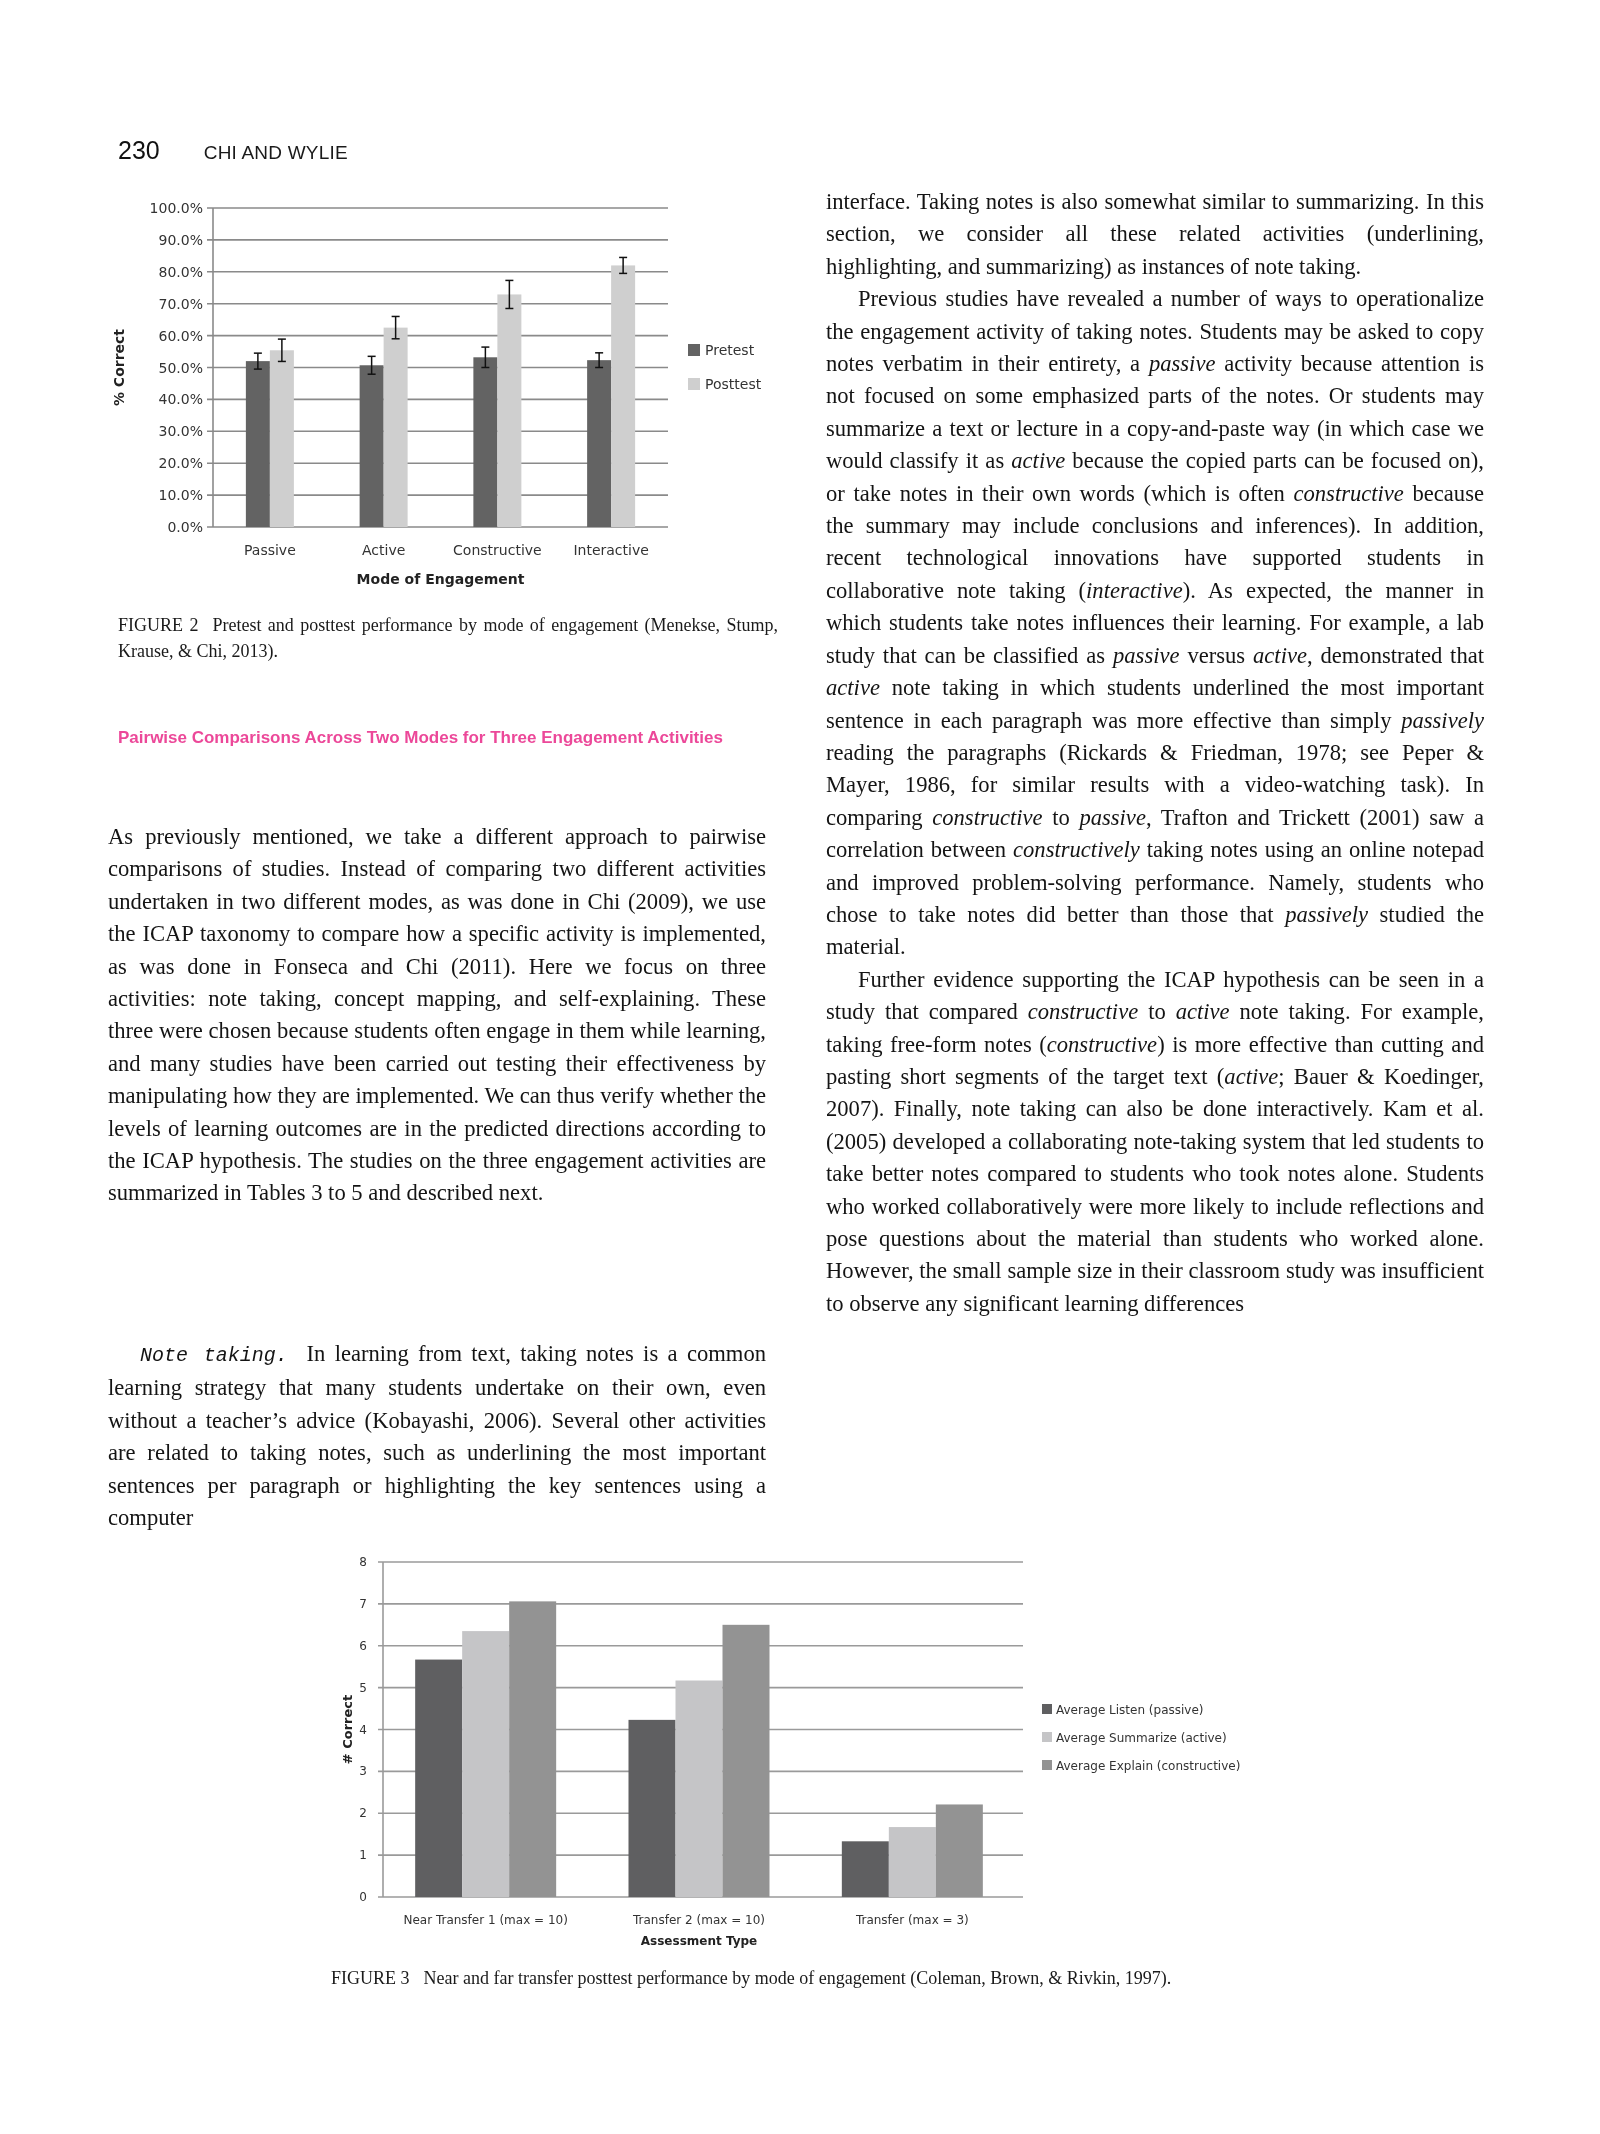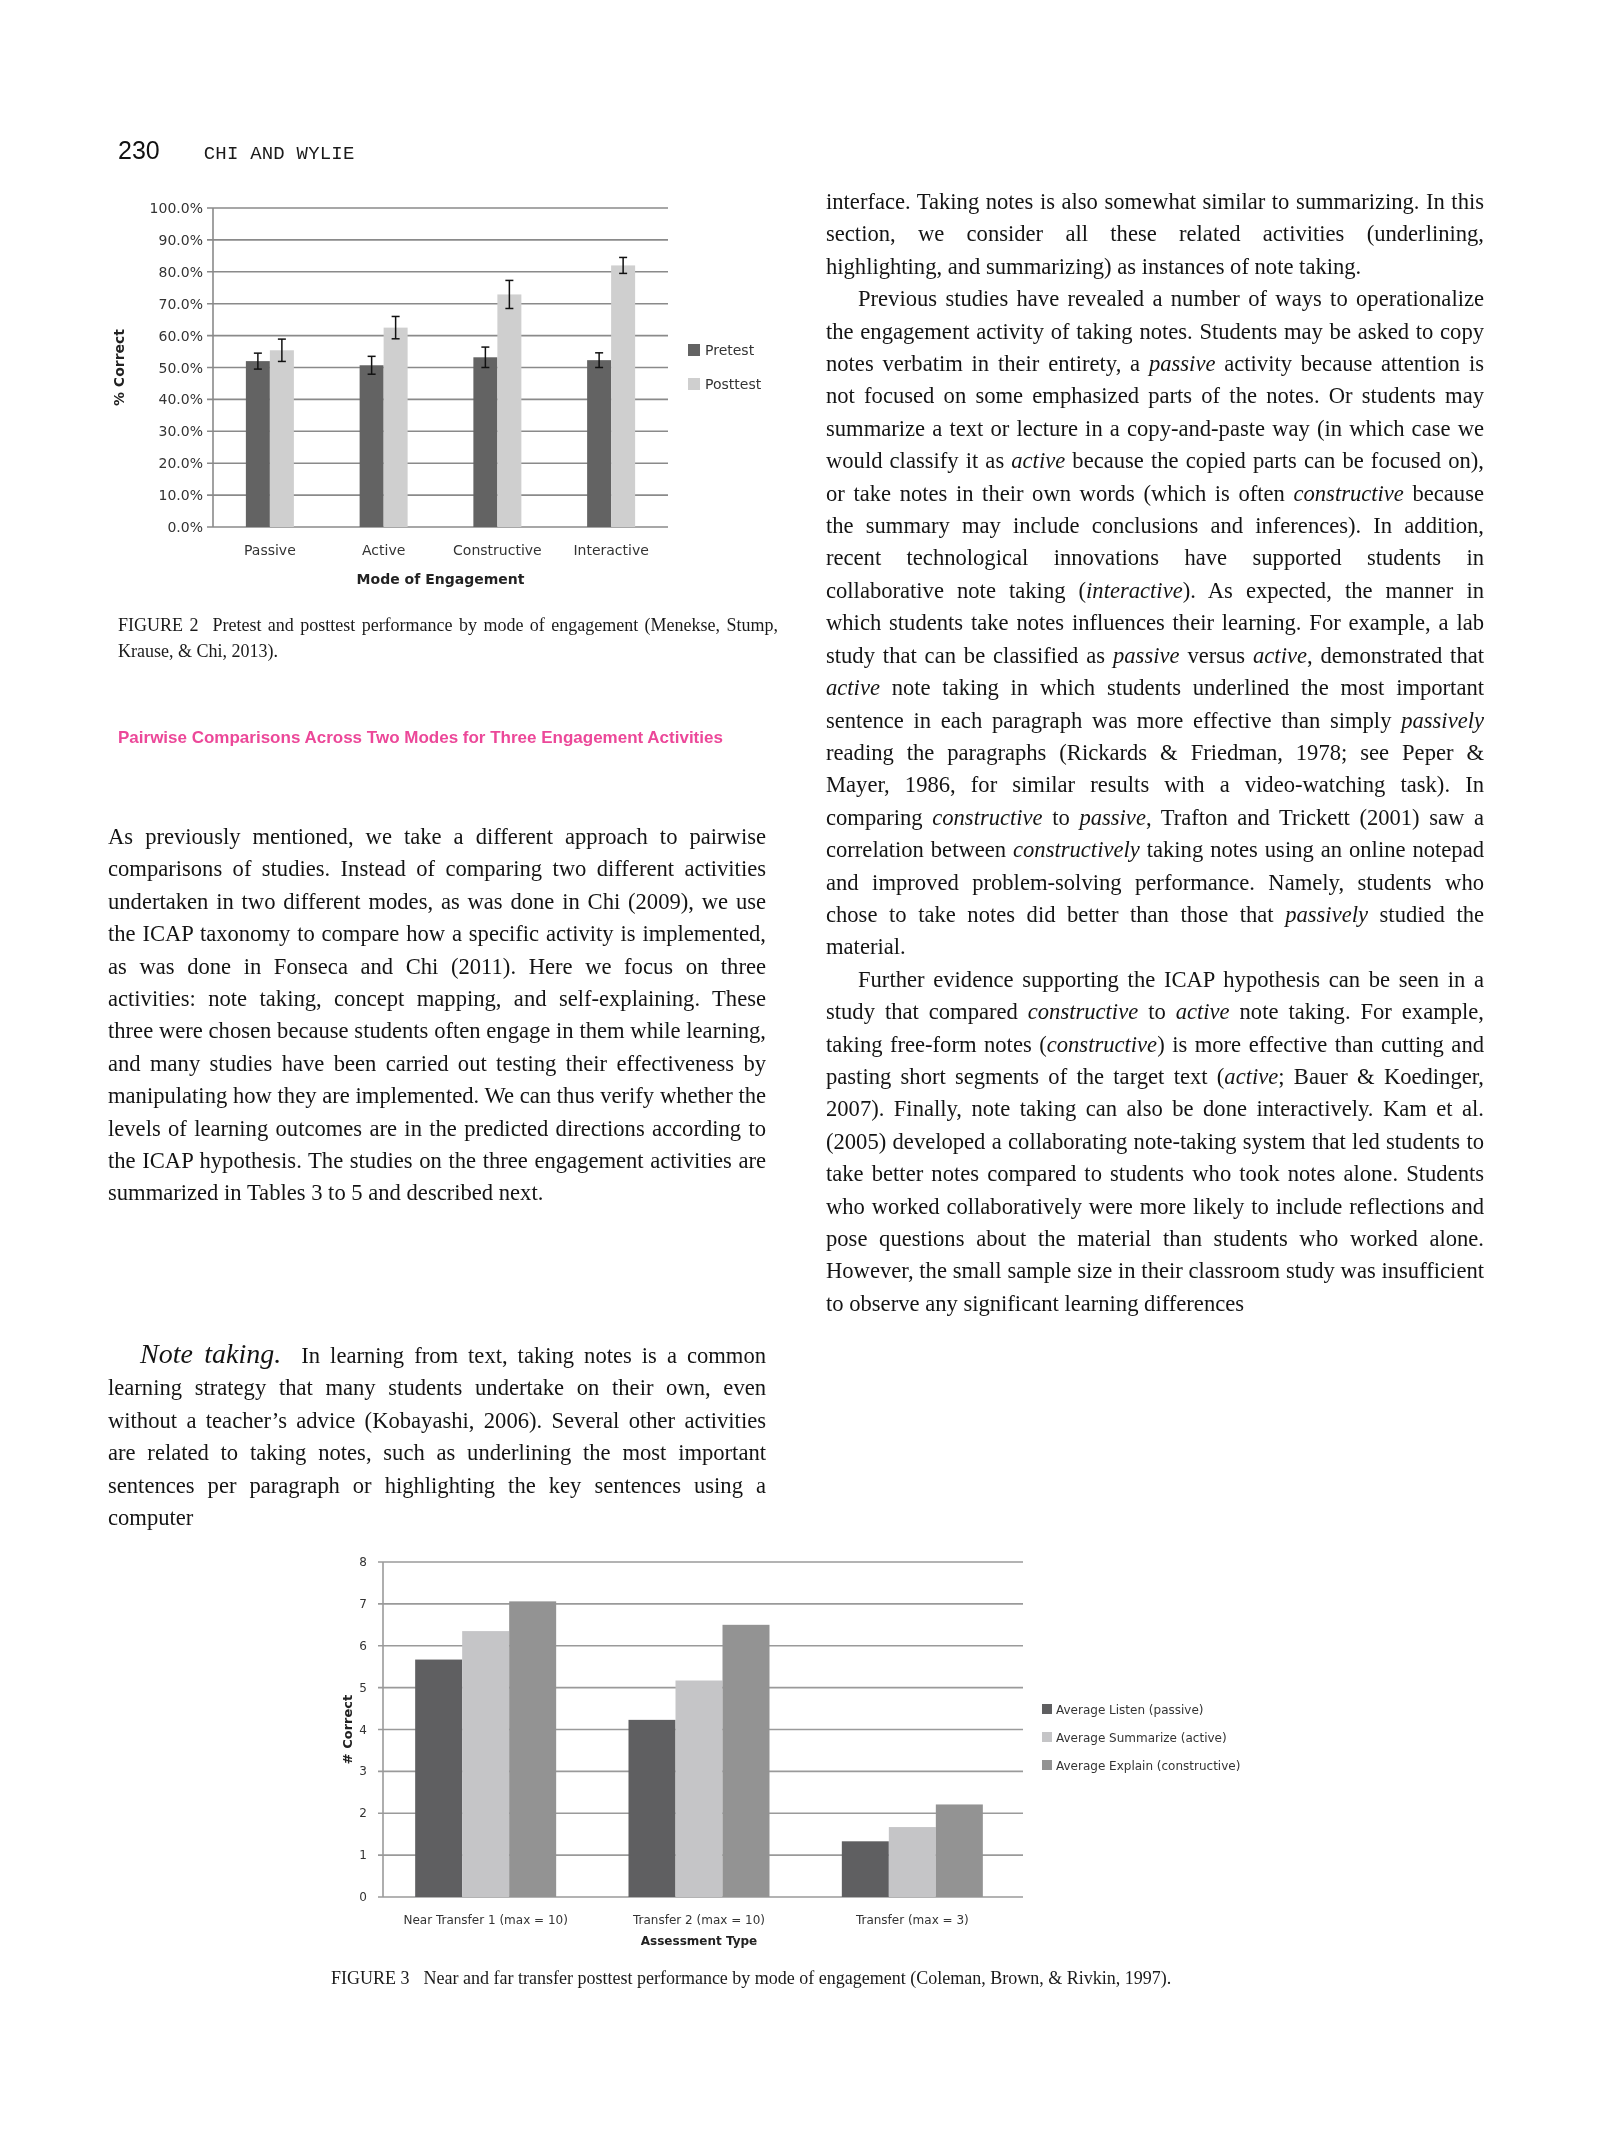--- a/index.html
+++ b/index.html
@@ -1,28 +1,28 @@
 <!DOCTYPE html>
 <html><head>
 <meta charset="utf-8">
 <style>
   html, body { margin: 0; padding: 0; background: #ffffff; }
   body { width: 1600px; height: 2134px; position: relative; overflow: hidden; color: #1a1a1a; }
 
   .running-head { position: absolute; left: 118px; top: 136px; height: 30px; display: flex; align-items: baseline; }
   .page-number { font-family: "Liberation Sans", sans-serif; font-size: 25px; color: #111; }
-  .running-title { font-family: Liberation Mono, monospace; font-size: 19px; margin-left: 44px; letter-spacing: 0.2px; }
+  .running-title { font-family: Liberation Sans, sans-serif; font-size: 19px; margin-left: 44px; letter-spacing: 0.2px; }
 
   .col { position: absolute; font-family: "Liberation Serif", serif; font-size: 22.6px; line-height: 32.4px; text-align: justify; color: #141414; }
   .col p { margin: 0; }
   .col p.indent { text-indent: 32px; }
   .col-left { left: 108px; width: 658px; }
   .col-right { left: 826px; width: 658px; top: 186px; }
   .col em { font-style: italic; }
-  .run-in { font-family: Liberation Serif, serif; font-style: italic; font-size: 28px; }
+  .run-in { font-family: Liberation Mono, monospace; font-style: italic; font-size: 20px; }
 
   .section-heading { position: absolute; left: 118px; top: 722px; width: 660px; font-family: "Liberation Sans", sans-serif; font-size: 17px; line-height: 31px; color: #ec4899; font-weight: bold; }
 
   .caption { position: absolute; font-family: "Liberation Serif", serif; font-size: 18px; line-height: 26px; color: #1a1a1a; }
   .caption .label { margin-right: 14px; }
   .fig2-caption { left: 118px; top: 612px; width: 660px; text-align: justify; }
   .fig3-caption { left: 296px; top: 1965px; width: 1040px; margin-left: 35px; }
 
   svg text { font-family: "DejaVu Sans", "Liberation Sans", sans-serif; }
 </style>

